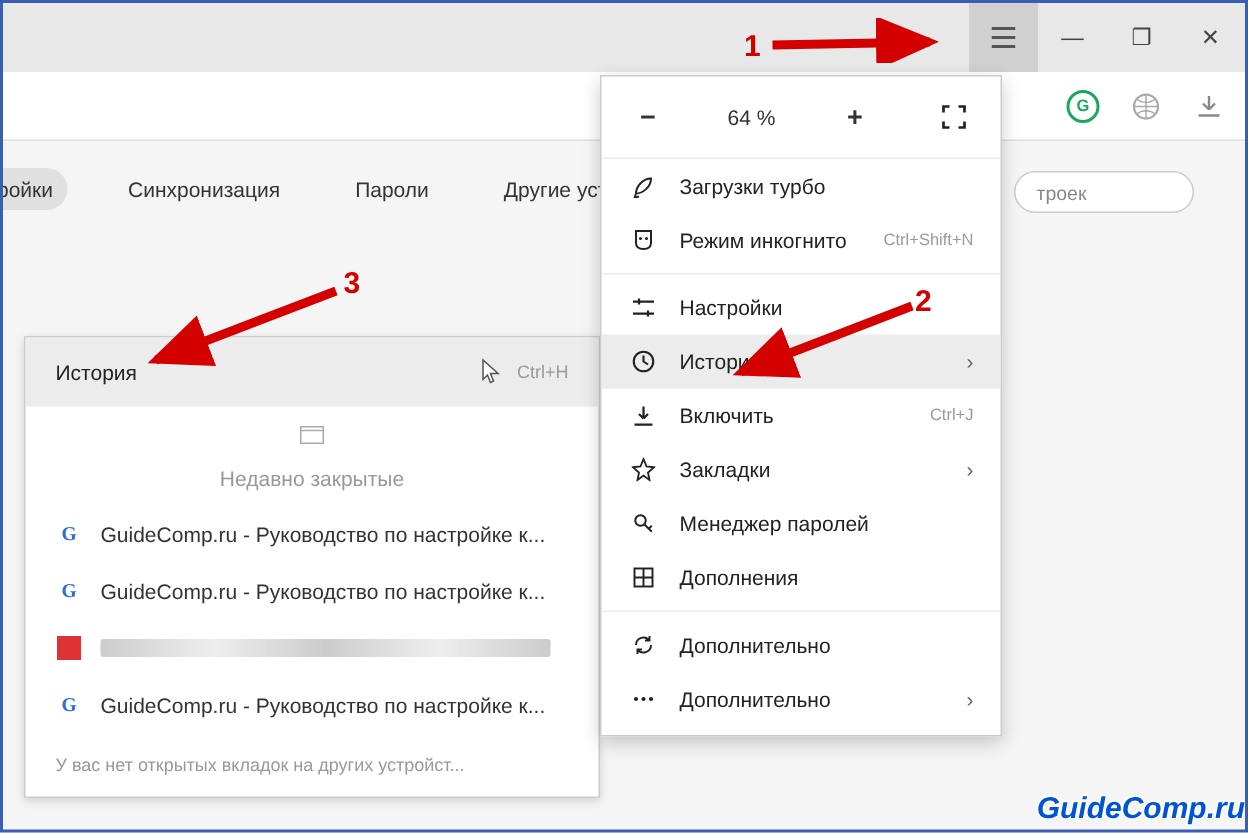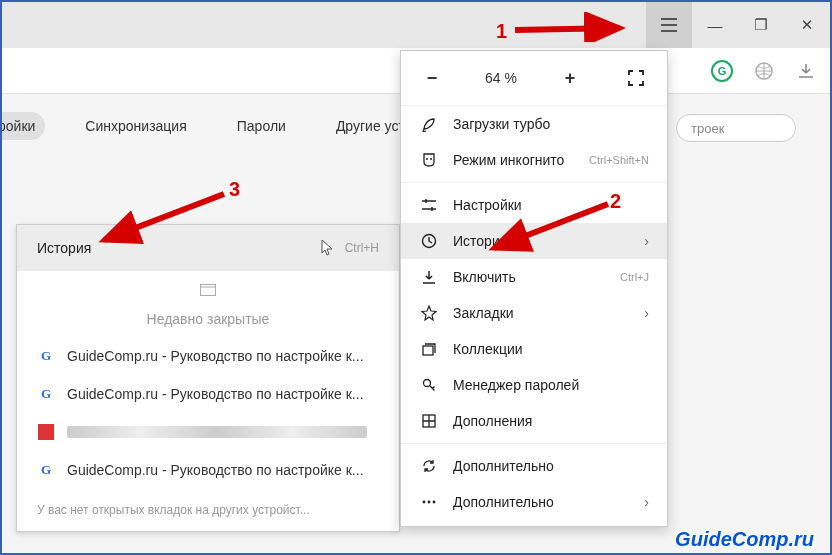--- a/index.html
+++ b/index.html
@@ -29,21 +29,21 @@
   .mainmenu .zoomrow { display:flex; align-items:center; justify-content:space-between; padding:14px 18px; border-bottom:1px solid #eee; }
   .zoombtn { width:26px; height:26px; display:flex; align-items:center; justify-content:center; font-size:18px; font-weight:bold; color:#333; }
   .zoomval { font-size:14px; color:#333; }
   .mrow { display:flex; align-items:center; gap:14px; padding:10px 18px; color:#222; position:relative;}
   .mrow.hover { background:#ececec; }
   .mrow .mic { width:20px; display:flex; justify-content:center; color:#333; }
   .mrow .sc { position:absolute; right:18px; color:#999; font-size:11px; }
   .mrow .chev { position:absolute; right:18px; color:#666; font-size:14px; }
   .sep { height:1px; background:#eee; margin:4px 0;}
   .annot { position:absolute; color:#d40000; font-weight:bold; font-size:20px; pointer-events:none; }
-  .watermark { position:absolute; right:16px; bottom:2px; font-style:italic; font-weight:bold; font-size:20px; color:#0054d6; text-shadow:1px 1px 0 #fff,-1px -1px 0 #fff,1px -1px 0 #fff,-1px 1px 0 #fff; }
+  .watermark { position:absolute; right:0; bottom:2px; font-style:italic; font-weight:bold; font-size:20px; color:#0054d6; text-shadow:1px 1px 0 #fff,-1px -1px 0 #fff,1px -1px 0 #fff,-1px 1px 0 #fff; }
   svg.arrow { position:absolute; pointer-events:none; }
 </style>
 </head>
 <body>
 
 <div class="titlebar">
   <div class="btn hamburger">
     <svg width="16" height="14" viewBox="0 0 16 14">
         <path d="M0 1h16M0 7h16M0 13h16" stroke="#555" stroke-width="2"></path>
       </svg>
@@ -178,29 +178,20 @@
     <span class="sc">Ctrl+J</span>
   </div>
   <div class="mrow">
     <span class="mic">
         <svg width="16" height="16" viewBox="0 0 16 16">
           <path d="M8 1l2 5 5 .5-4 3.5 1 5-4-3-4 3 1-5-4-3.5 5-.5z" fill="none" stroke="#222" stroke-width="1.2"></path>
         </svg>
       </span>
     <span>Закладки</span>
     <span class="chev">›</span>
-  </div>
-  <div class="mrow">
-    <span class="mic">
-        <svg width="16" height="16" viewBox="0 0 16 16">
-          <rect x="2" y="5" width="10" height="9" fill="none" stroke="#222" stroke-width="1.3"></rect>
-          <path d="M4 3h10v9" fill="none" stroke="#222" stroke-width="1.3"></path>
-        </svg>
-      </span>
-    <span>Коллекции</span>
   </div>
   <div class="mrow">
     <span class="mic">
         <svg width="16" height="16" viewBox="0 0 16 16">
           <circle cx="6" cy="6" r="3.5" fill="none" stroke="#222" stroke-width="1.3"></circle>
           <path d="M8.5 8.5l5 5m-2-2l2-2" stroke="#222" stroke-width="1.3"></path>
         </svg>
       </span>
     <span>Менеджер паролей</span>
   </div>

